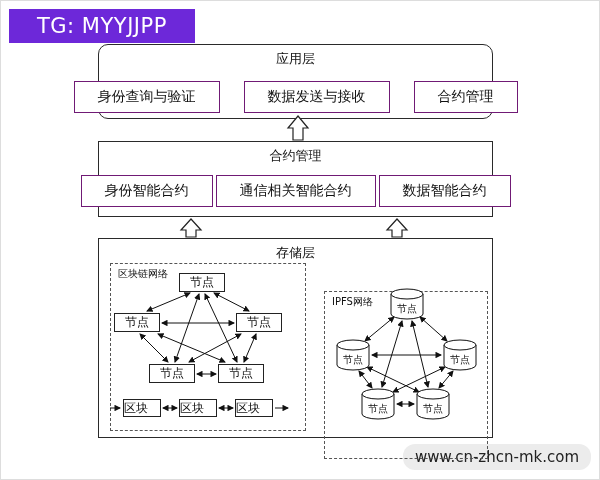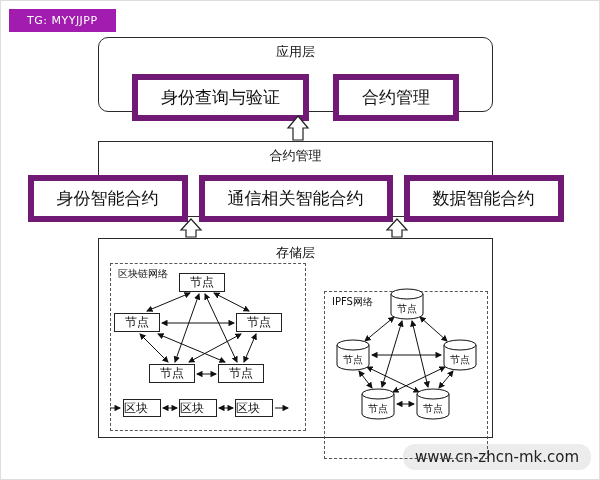--- a/index.html
+++ b/index.html
@@ -1,28 +1,28 @@
 <!DOCTYPE html>
 <html><head>
 <meta charset="utf-8">
 <style>
   * { margin:0; padding:0; box-sizing:border-box; }
   html,body { width:600px; height:480px; background:#fff; font-family:"DejaVu Sans",sans-serif; color:#111; }
   .canvas { position:relative; width:600px; height:480px; background:#fff; border:1px solid #ddd; overflow:hidden; }
 
-  .badge-tg { position:absolute; left:8px; top:8px; background:#a21caf; color:#fff;
-              font-size:11px; padding:5px 18px; letter-spacing:0.5px; }
+  .badge-tg { position:absolute; left:8px; top:8px; background:#6d28d9; color:#fff;
+              font-size:21px; padding:5px 28px; letter-spacing:0.5px; }
   .badge-site { position:absolute; right:8px; bottom:9px; background:#ececec; color:#222;
                 font-size:15px; padding:4px 12px;border-radius:12px; }
 
   .layer { position:absolute; border:1px solid #2a2a2a; background:#fff; }
   .layer-title { text-align:center; font-size:13px; padding-top:5px; }
 
   .layer-items { position:absolute; left:0; right:0; display:flex; justify-content:center; }
-  .item-box { border:6px solid #701a75; background:#fff; font-size:17px;
+  .item-box { border:1px solid #701a75; background:#fff; font-size:14px;
               padding:6px 23px; white-space:nowrap; }
 
   .dashed-box { position:absolute; border:1px dashed #555; background:transparent; }
   .net-label { position:absolute; left:5px; top:3px; font-size:10px; background:#fff; padding:0 2px; }
 
   .node { position:absolute; width:46px; height:19px; line-height:17px; text-align:center;
           background:#fff; border:1px solid #222; font-size:12px; z-index:3; }
   .block { position:absolute; width:38px; height:18px; line-height:16px; text-align:left;
            background:#fff; border:1px solid #222; font-size:12px; z-index:3; }
 
@@ -33,31 +33,32 @@
   .cyl text { font-size:10px; fill:#111; }
 </style>
 </head>
 <body>
 
 <div class="canvas">
 
   <div class="badge-tg">TG: MYYJJPP</div>
   <div class="badge-site">www.cn-zhcn-mk.com</div>
 
-  <div class="layer" style="left:97px; top:36px; width:395px; height:75px;border-radius:10px;">
+  <div class="layer" style="left:97px; top:43px; width:395px; height:75px;border-radius:10px;">
     <div class="layer-title">应用层</div>
     <div class="layer-items" style="top:36px; gap:24px;">
       <div class="item-box">身份查询与验证</div>
+      <div class="item-box">数据发送与接收</div>
       <div class="item-box">合约管理</div>
     </div>
   </div>
 
   <div class="layer" style="left:97px; top:140px; width:395px; height:76px;">
     <div class="layer-title">合约管理</div>
-    <div class="layer-items" style="top:33px; gap:11px;">
+    <div class="layer-items" style="top:33px; gap:3px;">
       <div class="item-box">身份智能合约</div>
       <div class="item-box">通信相关智能合约</div>
       <div class="item-box">数据智能合约</div>
     </div>
   </div>
 
   <div class="layer" style="left:97px; top:237px; width:395px; height:200px;">
     <div class="layer-title">存储层</div>
     <div class="dashed-box" style="left:11px; top:24px; width:196px; height:168px;">
       <div class="net-label">区块链网络</div>

